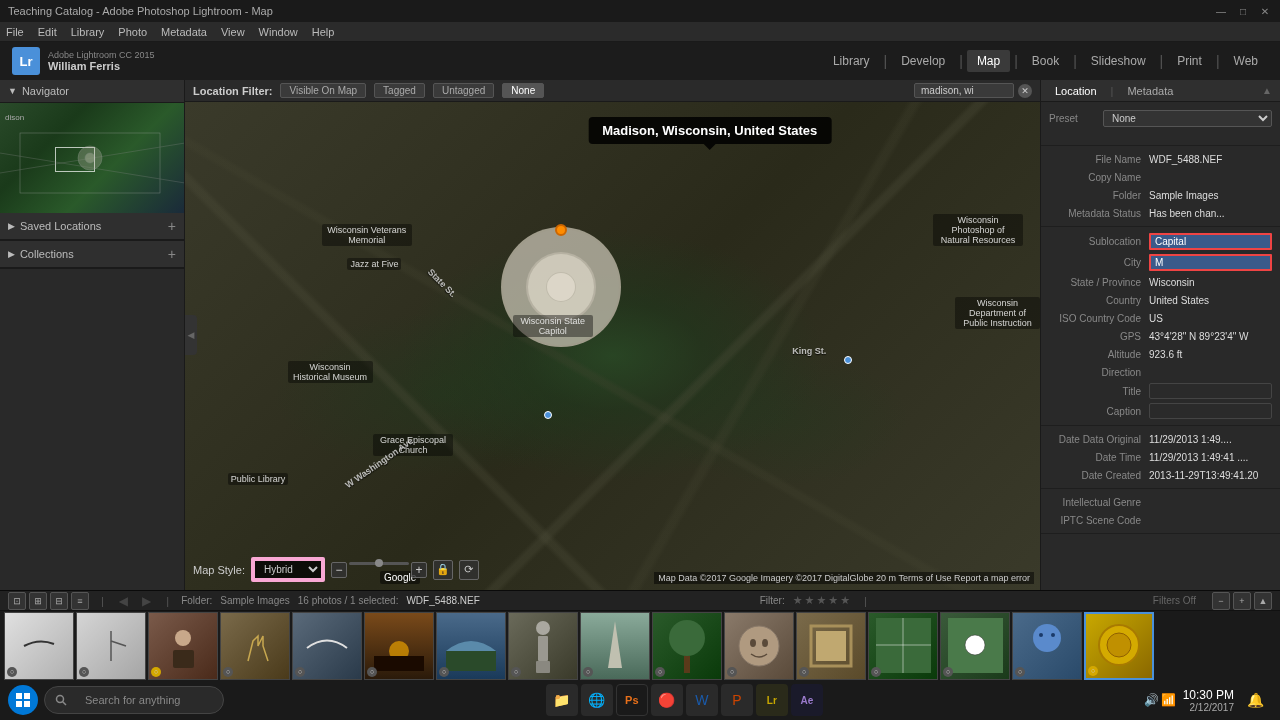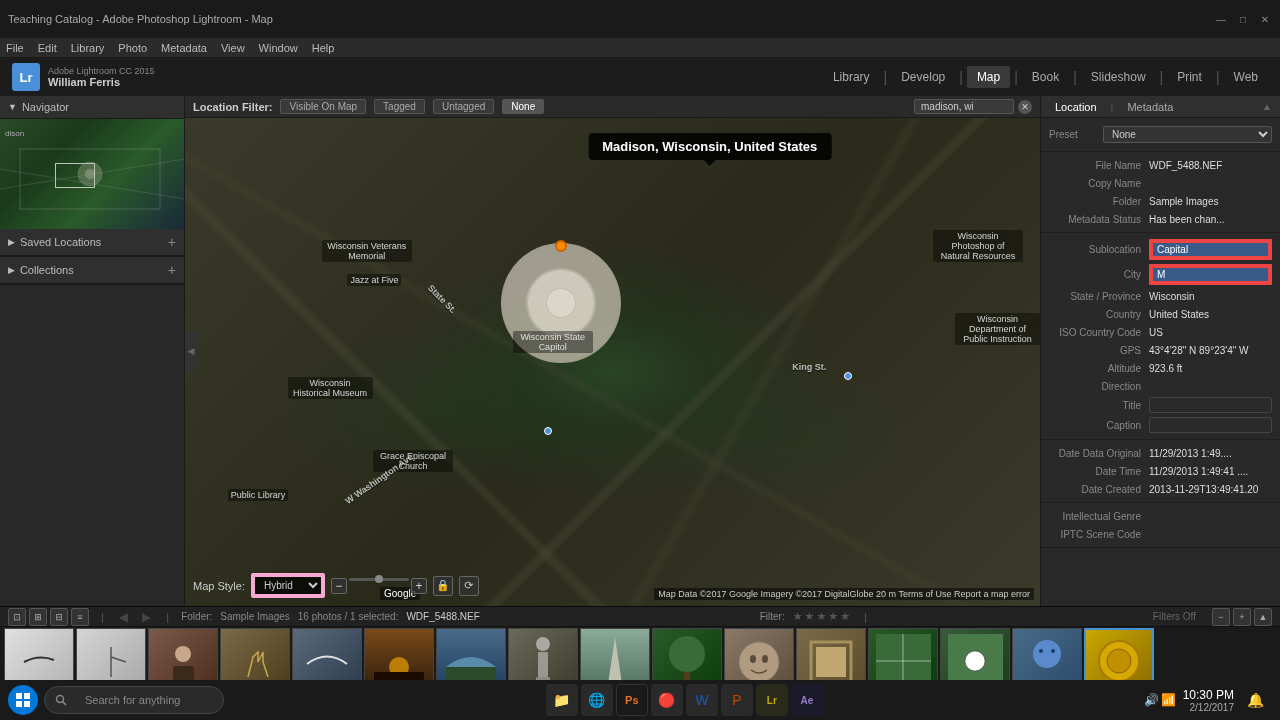--- a/index.html
+++ b/index.html
@@ -1,20 +1,20 @@
 <!DOCTYPE html>
 <html><head>
   <meta charset="utf-8">
   <style>
     * { margin: 0; padding: 0; box-sizing: border-box; }
     body { width: 1280px; height: 720px; background: #2b2b2b; font-family: 'Segoe UI', Arial, sans-serif; font-size: 11px; color: #ccc; overflow: hidden; }
 
     
     #titlebar {
-      height: 38px;
+      height: 22px;
       background: #1a1a1a;
       display: flex;
       align-items: center;
       padding: 0 8px;
       font-size: 11px;
       color: #aaa;
       justify-content: space-between;
     }
     #titlebar .wincontrols { display: flex; gap: 8px; }
     #titlebar .wincontrols span { width: 14px; height: 14px; display: flex; align-items: center; justify-content: center; font-size: 10px; color: #888; cursor: pointer; }
@@ -344,21 +344,21 @@
     .metadata-content::-webkit-scrollbar { width: 6px; background: #222; }
     .metadata-content::-webkit-scrollbar-thumb { background: #444; }
 
     .metadata-section {
       padding: 4px 8px;
       border-bottom: 1px solid #1e1e1e;
     }
     .meta-preset-row {
       display: flex;
       align-items: center;
-      margin-bottom: 4px;
+      margin-bottom: 14px;
       gap: 4px;
     }
     .meta-preset-label { color: #888; font-size: 10px; width: 50px; }
     .meta-preset-value {
       flex: 1;
       background: #333;
       border: 1px solid #555;
       border-radius: 2px;
       color: #ccc;
       padding: 1px 4px;
@@ -379,21 +379,21 @@
       padding-right: 8px;
     }
     .meta-value {
       flex: 1;
       color: #ddd;
       font-size: 10px;
       background: transparent;
     }
     .meta-value.editable {
       background: #333;
-      border: 4px solid #ef4444;
+      border: 2px solid #ef4444;
       border-radius: 2px;
       padding: 1px 4px;
       color: #ccc;
     }
     .meta-value.highlighted {
       background: #3a5a8a;
       color: #fff;
       padding: 1px 4px;
       border-radius: 1px;
     }

